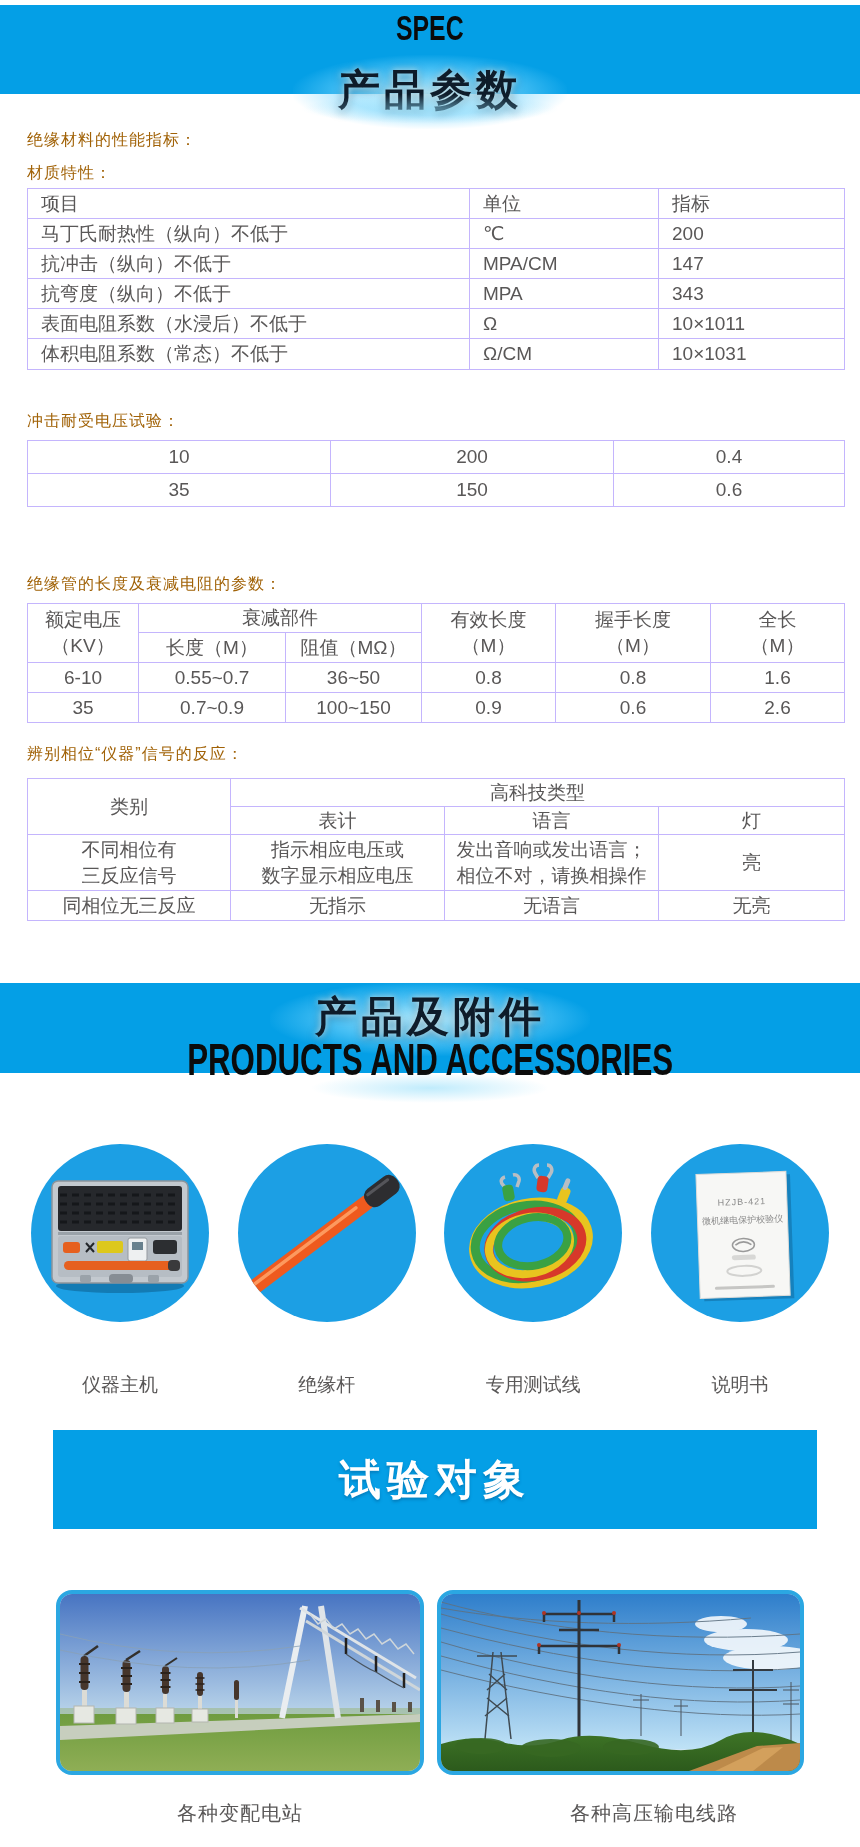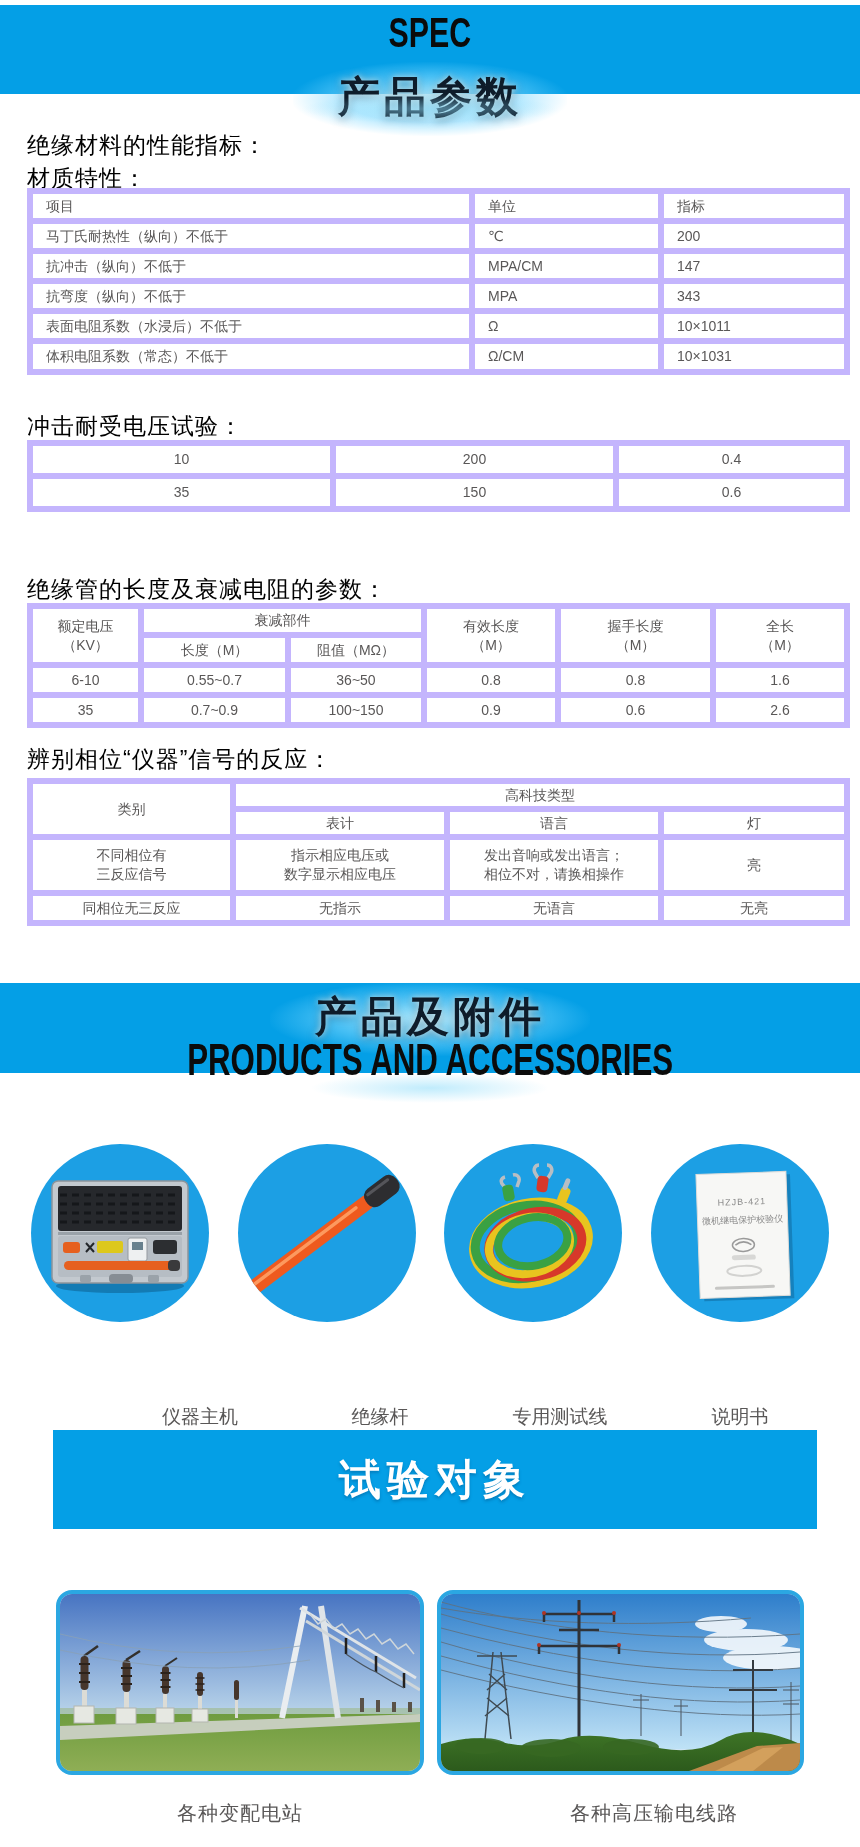--- a/index.html
+++ b/index.html
@@ -9,50 +9,50 @@
   .banner{position:absolute;left:0;width:860px;background:#049fe6;text-align:center;overflow:visible;}
   .banner-en{display:inline-block;font-weight:900;color:#0b0b0b;transform:scale(0.92,1.28);
              letter-spacing:0px;line-height:1;}
   .zh-wrap{position:relative;display:inline-block;line-height:1;}
   .zh-glow{position:absolute;left:-45px;right:-45px;top:-14px;bottom:-18px;
            background:radial-gradient(ellipse at center,rgba(190,240,255,.95) 0%,rgba(120,215,255,.55) 45%,rgba(120,215,255,0) 72%);}
   .banner-zh{position:relative;font-weight:bold;color:#0e1c2a;letter-spacing:4px;
              text-shadow:0 0 6px rgba(220,250,255,.9),0 2px 10px rgba(10,40,70,.55);}
   .under-glow{position:absolute;height:30px;background:radial-gradient(ellipse at center,rgba(140,220,250,.55),rgba(140,220,250,0) 70%);}
   
-  .sec-heading{position:absolute;left:27px;font-size:23px;color:#000000;letter-spacing:1px;text-align:right;}
+  .sec-heading{position:absolute;left:27px;font-size:16px;color:#a16207;letter-spacing:1px;text-align:right;}
   
   table.spec{position:absolute;left:27px;border-collapse:collapse;table-layout:fixed;width:817px;}
-  table.spec td{border:6px solid #c4b5fd;font-size:14px;color:#595757;vertical-align:middle;
+  table.spec td{border:1px solid #c4b5fd;font-size:19px;color:#595757;vertical-align:middle;
                 text-align:center;padding:0 6px;white-space:pre-line;line-height:1.35;}
   table.left-align td{text-align:left;padding-left:13px;}
   
   .circles{position:absolute;left:30px;top:1143px;width:800px;display:flex;justify-content:space-between;}
   .circle-item{width:180px;height:180px;}
-  .acc-captions{position:absolute;left:30px;top:1372px;width:800px;display:flex;justify-content:flex-end;margin-top:32px;}
+  .acc-captions{position:absolute;left:30px;top:1372px;width:800px;display:flex;justify-content:space-between;}
   .acc-captions span{width:180px;text-align:center;font-size:19px;color:#595757;}
   
   .test-bar{position:absolute;left:53px;top:1430px;width:764px;height:99px;background:#049fe6;
             display:flex;align-items:center;justify-content:center;}
   .test-bar span{color:#ffffff;font-size:42px;font-weight:bold;letter-spacing:6px;
                  text-shadow:0 2px 3px rgba(0,60,110,.35);}
   .photo{position:absolute;top:1590px;height:185px;border:4px solid #2ba7e2;border-radius:16px;
          overflow:hidden;box-sizing:border-box;background:#cfe5f5;}
   .photo svg{display:block;}
   .photo-captions{position:absolute;top:1800px;left:0;width:860px;}
   .photo-captions span{position:absolute;font-size:20px;color:#595757;letter-spacing:1px;
                        transform:translateX(-50%);white-space:nowrap;}
 </style>
 </head>
 <body>
 
 <div class="page">
 
   <div class="banner" style="top:5px;height:89px;padding-top:9px;box-sizing:border-box;">
-    <div style="font-size:33px;">
+    <div style="font-size:27px;">
       <span class="banner-en">SPEC</span>
     </div>
     <div style="margin-top:21px;font-size:42px;">
       <span class="zh-wrap">
         <span class="zh-glow"></span>
         <span class="banner-zh">产品参数</span>
       </span>
     </div>
   </div>
   <div class="under-glow" style="top:94px;left:300px;width:260px;"></div>

